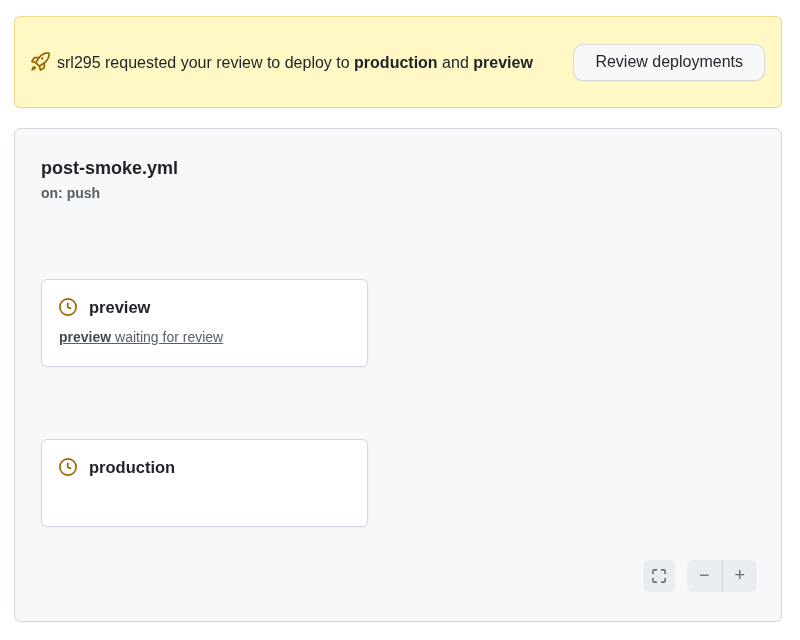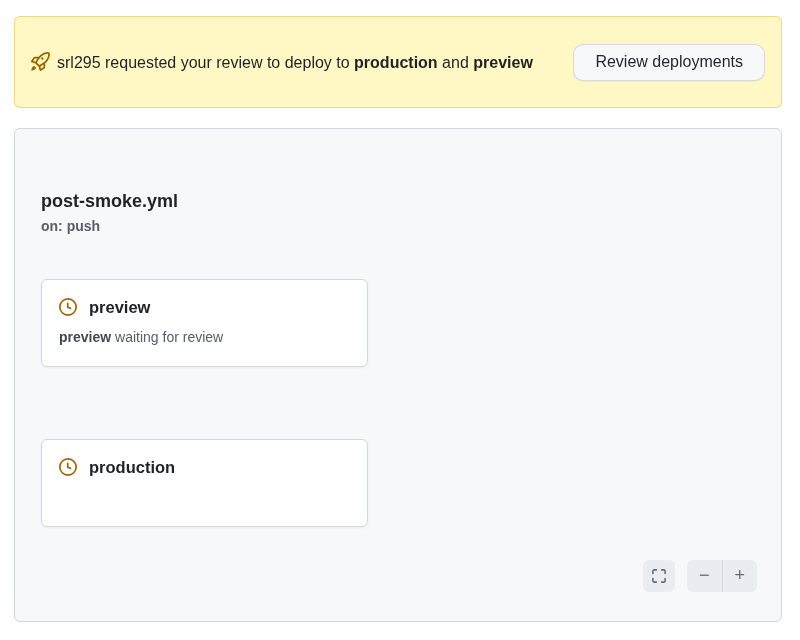--- a/index.html
+++ b/index.html
@@ -70,21 +70,20 @@
   }
   .panel-heading {
     position: absolute;
     left: 26px; top: 27px;
   }
   .panel-title {
     font-size: 18px;
     font-weight: 700;
     color: #1f2328;
     line-height: 24px;
-    margin-top: 33px;
   }
   .panel-trigger {
     margin-top: 4px;
     font-size: 14px;
     color: #57606a;
     line-height: 18px;
     font-weight: bold;
   }
 
   
@@ -116,20 +115,21 @@
     font-size: 16.5px;
     font-weight: 600;
     color: #1f2328;
     line-height: 22px;
   }
   .job-status {
     margin-top: 10px;
     font-size: 14px;
     color: #57606a;
     line-height: 18px;
+    text-decoration: underline;
   }
   .job-status .env {
     font-weight: 600;
     color: #424a53;
   }
 
   
   .fit-btn {
     position: absolute;
     right: 106px; bottom: 29px;

